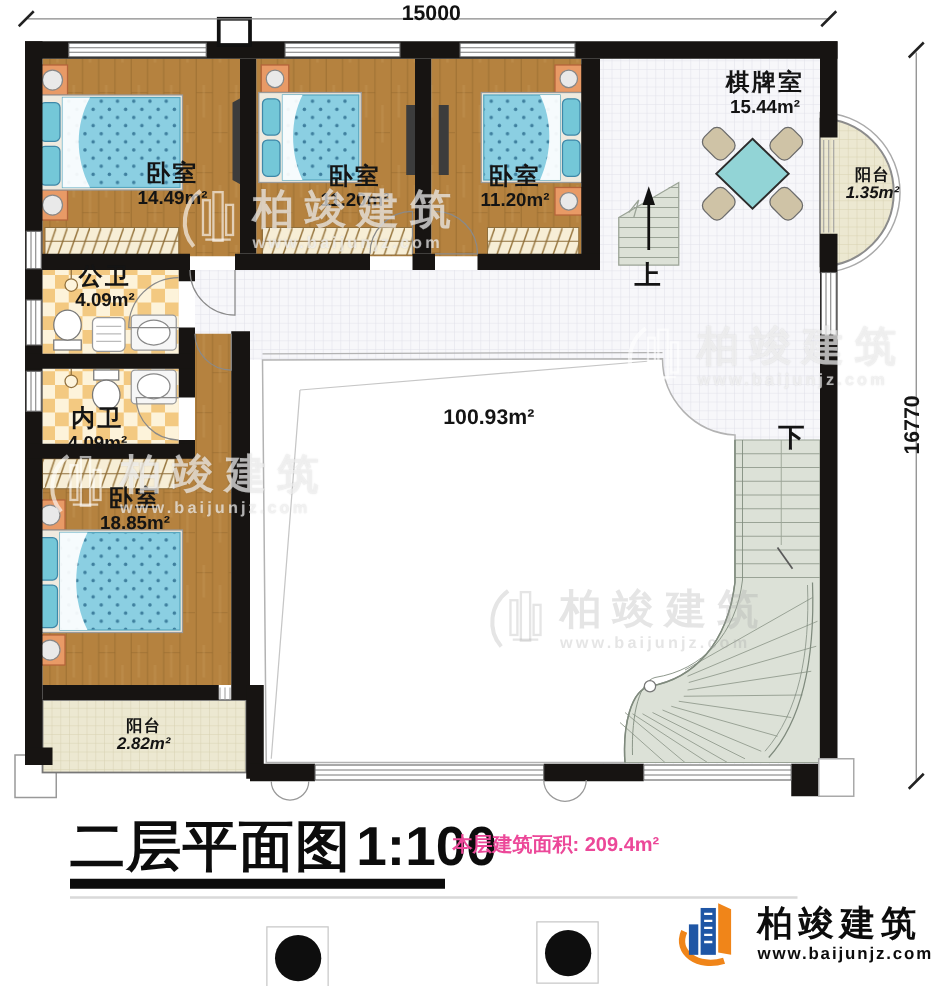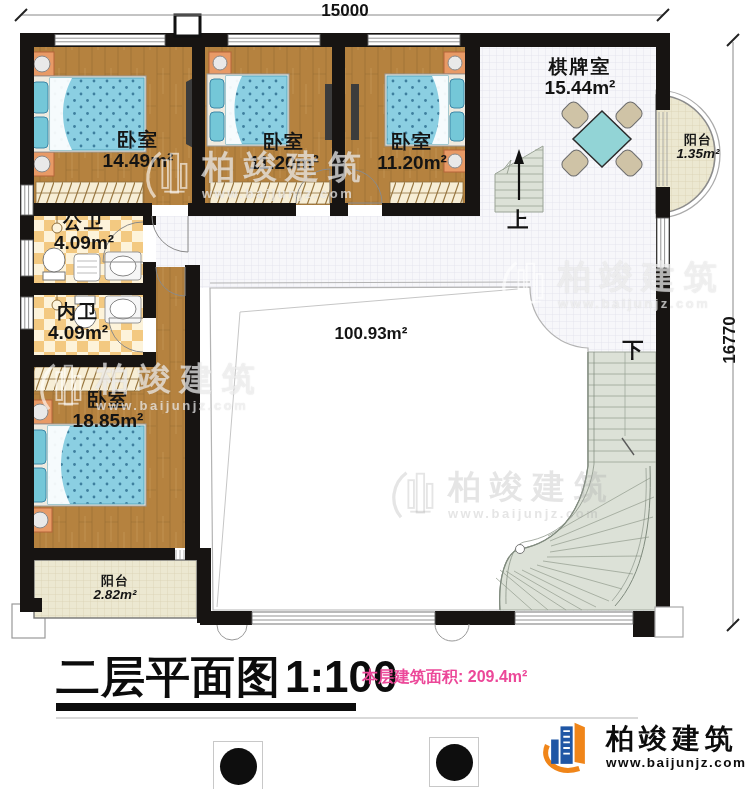--- a/index.html
+++ b/index.html
@@ -2,21 +2,21 @@
 <html><head>
 <meta charset="utf-8">
 <style>
   html,body{margin:0;padding:0;background:#fff;}
   #stage{position:relative;width:750px;height:789px;background:#fff;overflow:hidden;
          font-family:"Liberation Sans","DejaVu Sans",sans-serif;color:#141414;}
   #plan-svg{position:absolute;left:0;top:0;}
   .lbl{position:absolute;transform:translateX(-50%);text-align:center;line-height:1.1;
        color:#141414;white-space:nowrap;}
   .lbl .nm{font-size:19px;font-weight:bold;letter-spacing:2px;}
-  .lbl .ar{font-size:19px;font-weight:bold;}
+  .lbl .ar{font-size:15px;font-weight:bold;}
   .lbl.sm .nm{font-size:13px;letter-spacing:1px;}
   .lbl.sm .ar{font-size:13.5px;font-style:italic;}
   .single{position:absolute;transform:translateX(-50%);font-weight:bold;color:#141414;white-space:nowrap;}
   .stair-lbl{font-size:21px;}
   .void-name{font-size:23px;letter-spacing:3px;}
   .void-area{font-size:17px;}
   .dim{font-size:17px;color:#111;}
   .dim-right{position:absolute;left:700px;top:330px;font-size:17px;font-weight:bold;
              transform:rotate(-90deg);transform-origin:center;width:60px;text-align:center;}
   
@@ -284,45 +284,45 @@
   <div class="ar">14.49m²</div>
 </div>
 <div class="lbl" style="left:284px;top:132px">
   <div class="nm">卧室</div>
   <div class="ar">11.20m²</div>
 </div>
 <div class="lbl" style="left:412px;top:132px">
   <div class="nm">卧室</div>
   <div class="ar">11.20m²</div>
 </div>
-<div class="lbl" style="left:580px;top:57px">
+<div class="lbl" style="left:612px;top:57px">
   <div class="nm">棋牌室</div>
   <div class="ar">15.44m²</div>
 </div>
 <div class="lbl sm" style="left:698px;top:133px">
   <div class="nm">阳台</div>
   <div class="ar">1.35m²</div>
 </div>
 <div class="lbl" style="left:84px;top:212px">
   <div class="nm">公卫</div>
   <div class="ar">4.09m²</div>
 </div>
-<div class="lbl" style="left:78px;top:302px">
+<div class="lbl" style="left:78px;top:326px">
   <div class="nm">内卫</div>
   <div class="ar">4.09m²</div>
 </div>
 <div class="lbl" style="left:108px;top:390px">
   <div class="nm">卧室</div>
   <div class="ar">18.85m²</div>
 </div>
 <div class="lbl sm" style="left:115px;top:574px">
   <div class="nm">阳台</div>
   <div class="ar">2.82m²</div>
 </div>
-<div class="single void-area" style="left:371px;top:324px">100.93m²</div>
+<div class="single void-area" style="left:391px;top:324px">100.93m²</div>
 <div class="single stair-lbl" style="left:518px;top:206px">上</div>
 <div class="single stair-lbl" style="left:633px;top:336px">下</div>
 <div class="single dim" style="left:345px;top:1px">15000</div>
 <div class="dim-right">16770</div>
 
 <div class="wm wm-white" style="left:142px;top:148px">
   <svg width="50" height="54" viewBox="0 0 54 56">
     <path d="M20,4 C4,16 2,38 14,52" stroke="currentColor" stroke-width="3.5" fill="none"></path>
     <rect x="22" y="12" width="6" height="30" fill="none" stroke="currentColor" stroke-width="2"></rect>
     <rect x="31" y="5" width="8" height="42" fill="none" stroke="currentColor" stroke-width="2"></rect>

